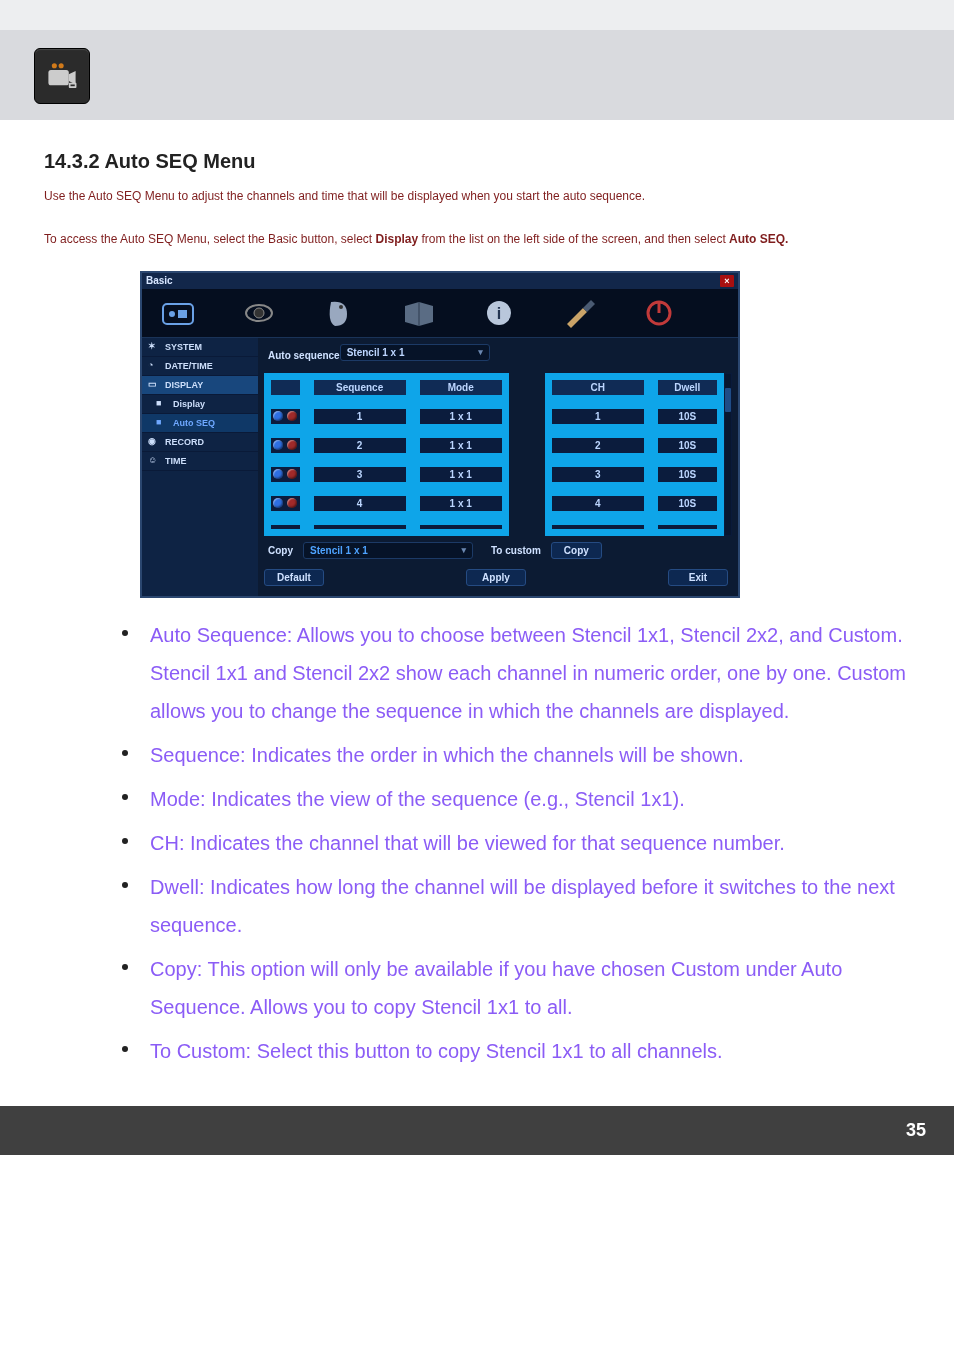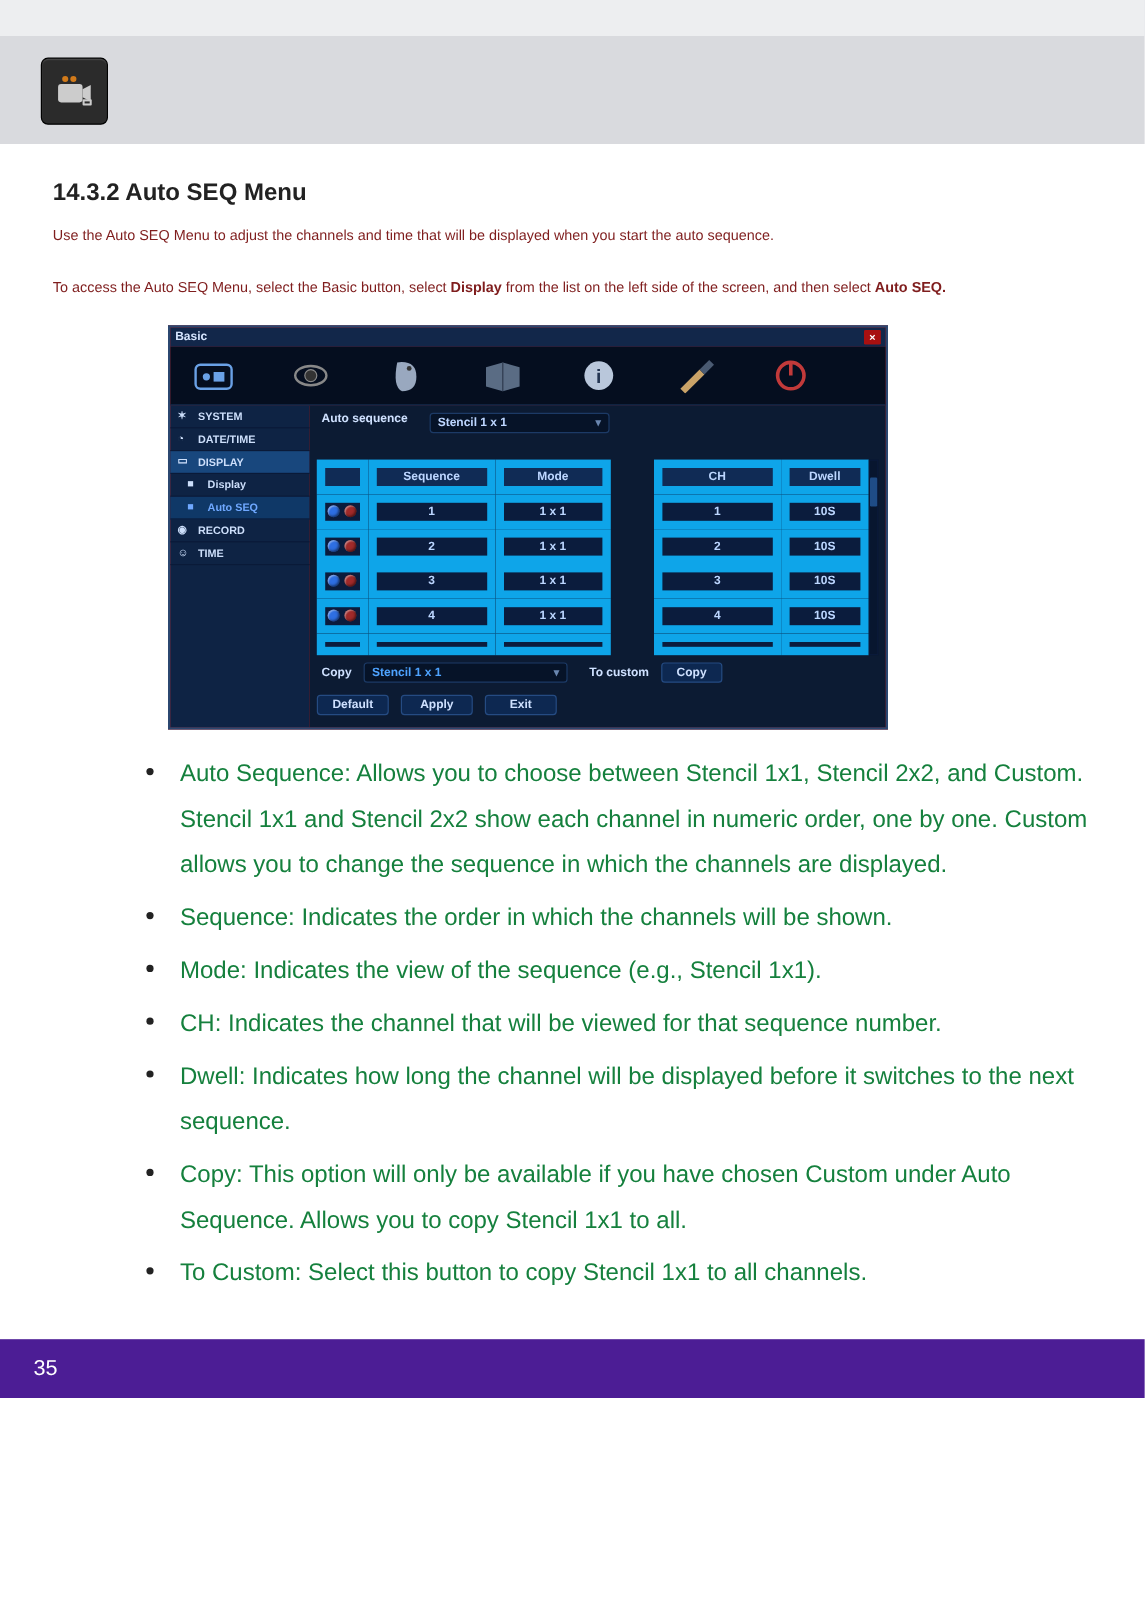--- a/index.html
+++ b/index.html
@@ -34,21 +34,21 @@
   .ui-toolbar { display:flex; gap:30px; padding:6px 12px; background:#050e1f; border-bottom:1px solid #1a3358; }
   .tb-icon { width:50px; height:36px; display:flex; align-items:center; justify-content:center; }
   .tb-icon svg { width:36px; height:30px; }
   .ui-body { display:flex; }
   .ui-sidebar { width: 118px; background:#0e2344; }
   .sb-item { display:flex; align-items:center; gap:5px; padding:3px 6px; color:#cddffb; font-size:9px; border-bottom:1px solid #0a1a38; }
   .sb-item.active-display { background:#18477d; }
   .sb-item.active-seq { background:#0f3867; color:#6fa8ff; }
   .sb-item .sbi { width:12px; height:12px; display:inline-block; }
   .ui-main { flex:1; padding:4px 6px 8px 6px; background:#0c1b33; }
-  .lbl-row { display:flex; align-items:flex-start; gap:18px; padding:2px 0 22px 4px; }
+  .lbl-row { display:flex; align-items:flex-end; padding:2px 0 12px 4px; }
   .lbl-row .lbl { color:#cfe1ff; font-size:10px; font-weight:bold; }
   .lbl-row .sel {
     flex:0 0 150px; background:#061328; border:1px solid #1c3a66;
     color:#bdd6ff; padding:2px 6px; display:flex; justify-content:space-between; align-items:center;
     border-radius:3px; font-size:10px;
   }
   .dd-arrow { color:#6a87b0; font-size:9px; }
   .tbl { display:flex; }
   .tbl-left { width: 460px; }
   .tbl-head, .tbl-row { display:flex; }
@@ -66,34 +66,35 @@
   .dotpair { display:flex; gap:4px; justify-content:center; align-items:center; height:100%; }
   .dot { width:10px; height:10px; border-radius:50%; background:#2e6fe3; box-shadow: inset -1px -1px 2px rgba(0,0,0,0.5), inset 1px 1px 1px rgba(255,255,255,0.4); }
   .dot.red { background:#a12a2a; }
   .sbar { width:8px; background:#08162f; border:1px solid #0a1a3a; display:flex; flex-direction:column; }
   .sbar .thumb { background:#1f4c86; width:100%; height:24px; margin-top:14px; border-radius:1px; }
   .blank-row > div { height:14px; background:#0b1c3d; }
   .copy-row { display:flex; align-items:center; gap:10px; padding:6px 0 0 4px; }
   .copy-row .lbl { color:#cfe1ff; font-size:10px; font-weight:bold; }
   .copy-row .sel { flex:0 0 170px; background:#061328; border:1px solid #1c3a66; color:#4ea3ff; padding:2px 6px; display:flex; justify-content:space-between; align-items:center; border-radius:3px; font-size:10px; }
   .mini-btn { background:#0d2851; border:1px solid #254b82; color:#cfe1ff; padding:2px 12px; font-size:10px; border-radius:3px; }
-  .btn-row { display:flex; justify-content:flex-start; gap:10px; padding:10px 4px 2px 0; }
+  .btn-row { display:flex; justify-content:space-between; gap:10px; padding:10px 4px 2px 0; }
   .btn-row .mini-btn { min-width:60px; text-align:center; }
 
   
   ul.desc { margin: 10px 0 0 0; padding: 0 0 0 74px; list-style: none; }
-  ul.desc > li { position:relative; padding:0 0 6px 32px; font-size:20px; line-height:1.9; color:#15803d; }
+  ul.desc > li { position:relative; padding:0 0 6px 32px; font-size:20px; line-height:1.9; color:#8b5cf6; }
   ul.desc > li::before {
     content:""; position:absolute; left:4px; top:14px;
     width:6px; height:6px; background:#222; border-radius:50%;
   }
 
   .footer {
-    margin-top: 20px; background:#4c1d95; color:#fff; font-size:18px; font-weight:normal;
+    margin-top: 20px; background:#404040; color:#fff; font-size:18px; font-weight:bold;
     padding: 14px 28px;
+    text-align: right;
   }
 </style>
 </head>
 <body>
 
 <div class="page">
   <div class="header">
     <div class="header-icon">
       <svg viewBox="0 0 40 32">
         <circle cx="11" cy="4" r="3" fill="#d17a1a"></circle>

